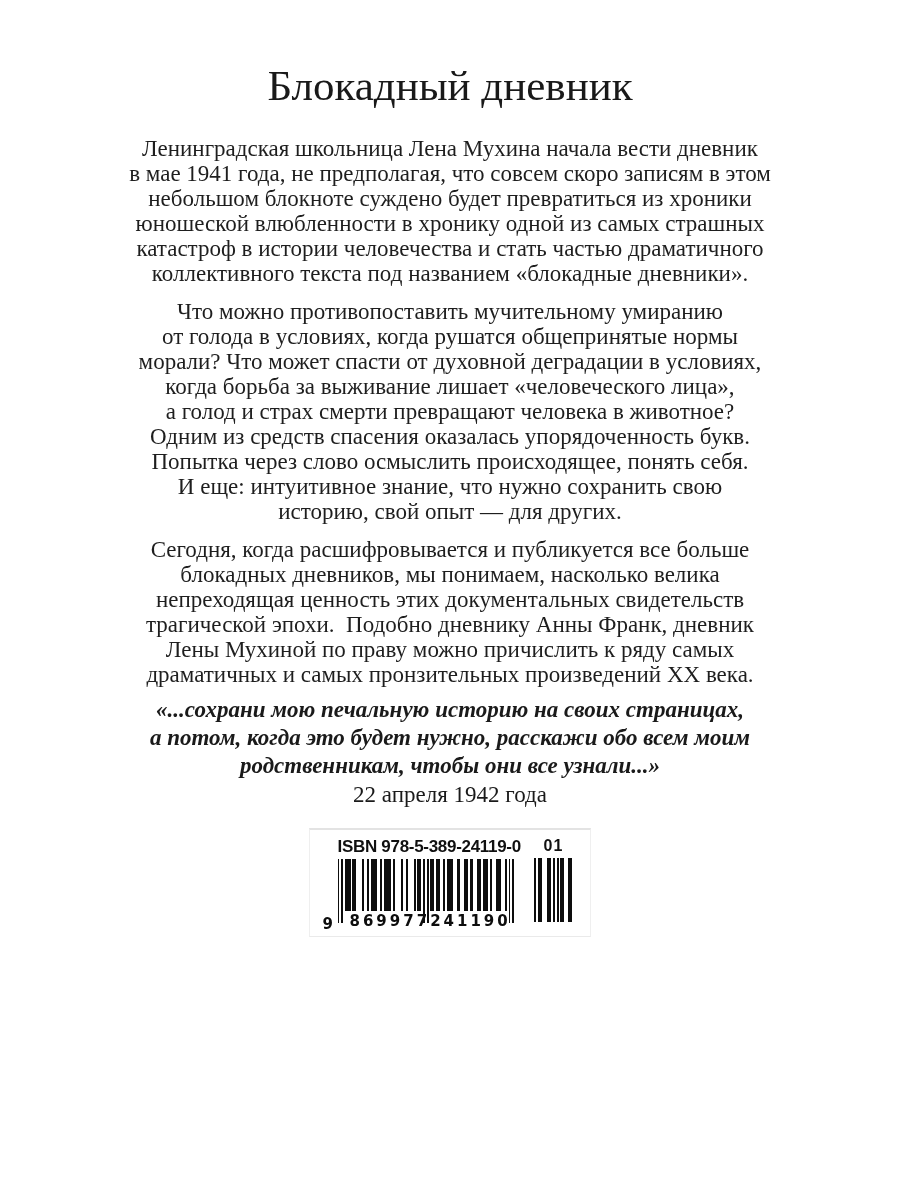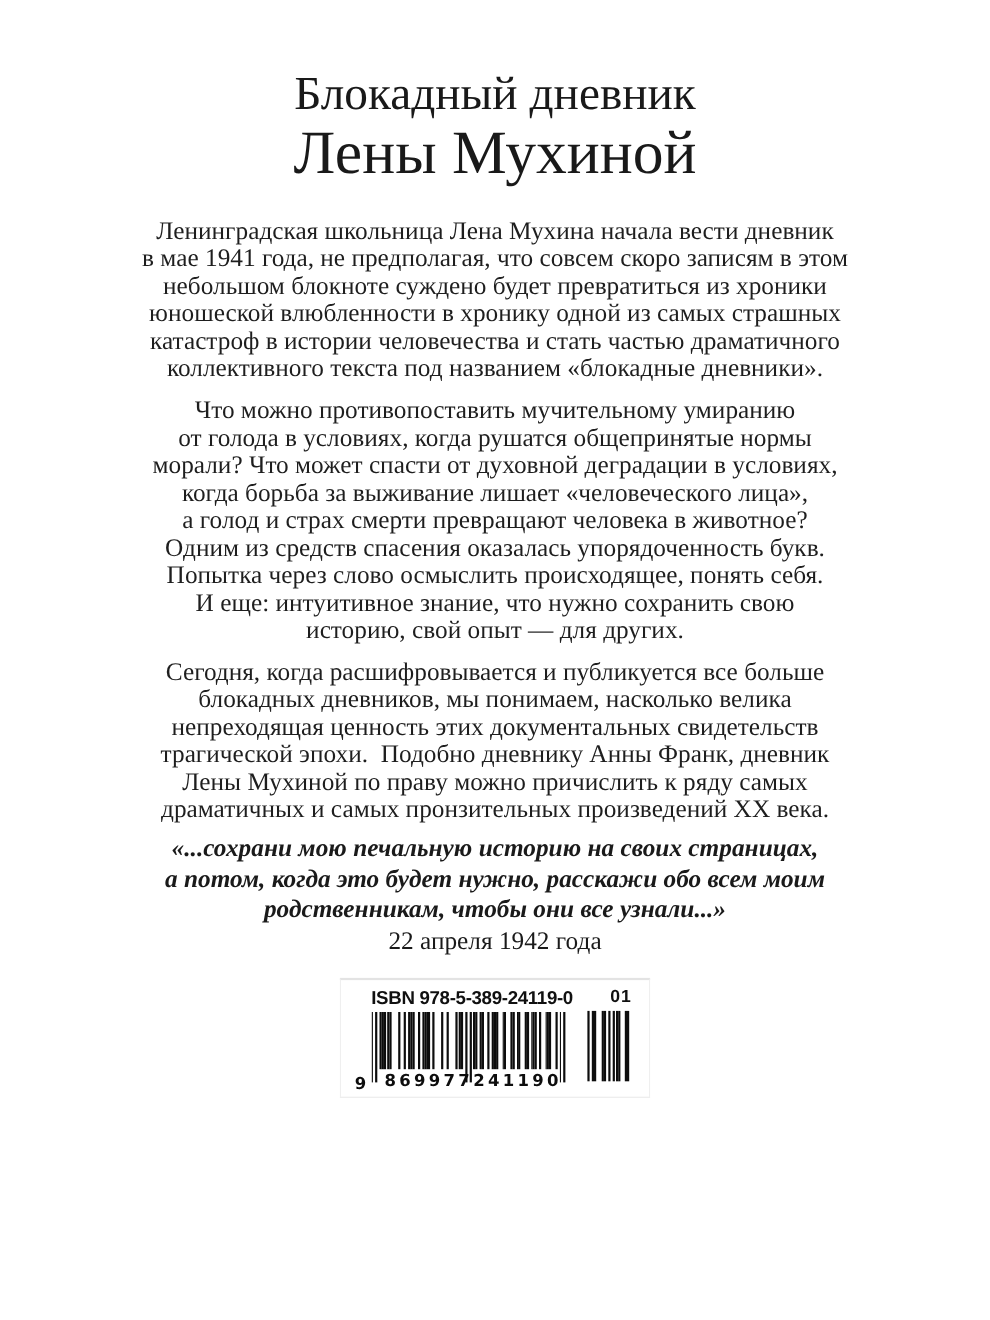--- a/index.html
+++ b/index.html
@@ -75,41 +75,40 @@
     margin-top:-11px;padding:0 10px 0 12px;
     font-family:"DejaVu Sans", sans-serif;
     font-weight:bold;font-size:15px;color:#0d0d0d;
     letter-spacing:3px;
   }
   .digit-lead{
     position:absolute;left:-15px;bottom:-3px;
     font-family:"DejaVu Sans", sans-serif;
     font-weight:bold;font-size:15px;letter-spacing:0;color:#0d0d0d;
   }
-  .addon{margin-top:0;width:42px;text-align:right;}
+  .addon{margin-top:0;width:42px;text-align:center;}
   .addon-label{
     font-family:"Liberation Sans", sans-serif;
     font-weight:bold;font-size:16px;letter-spacing:1px;color:#101010;
     margin-bottom:3px;
   }
   .addon .bars i{height:64px;}
   .footer{
     margin-top:11px;
     font-size:17.5px;line-height:19.5px;
     color:#b5b5b5;white-space:pre-line;
   }
 </style>
 </head>
 <body>
 
 <div class="page">
   <div class="center-col">
 
     <div class="title1">Блокадный дневник</div>
-    <div class="title2">Лены Мухиной</div>
 
 
     <div class="body-text">
       <div class="p first">Ленинградская школьница Лена Мухина начала вести дневник
 в мае 1941 года, не предполагая, что совсем скоро записям в этом
 небольшом блокноте суждено будет превратиться из хроники
 юношеской влюбленности в хронику одной из самых страшных
 катастроф в истории человечества и стать частью драматичного
 коллективного текста под названием «блокадные дневники».</div>
       <div class="p next">Что можно противопоставить мучительному умиранию

